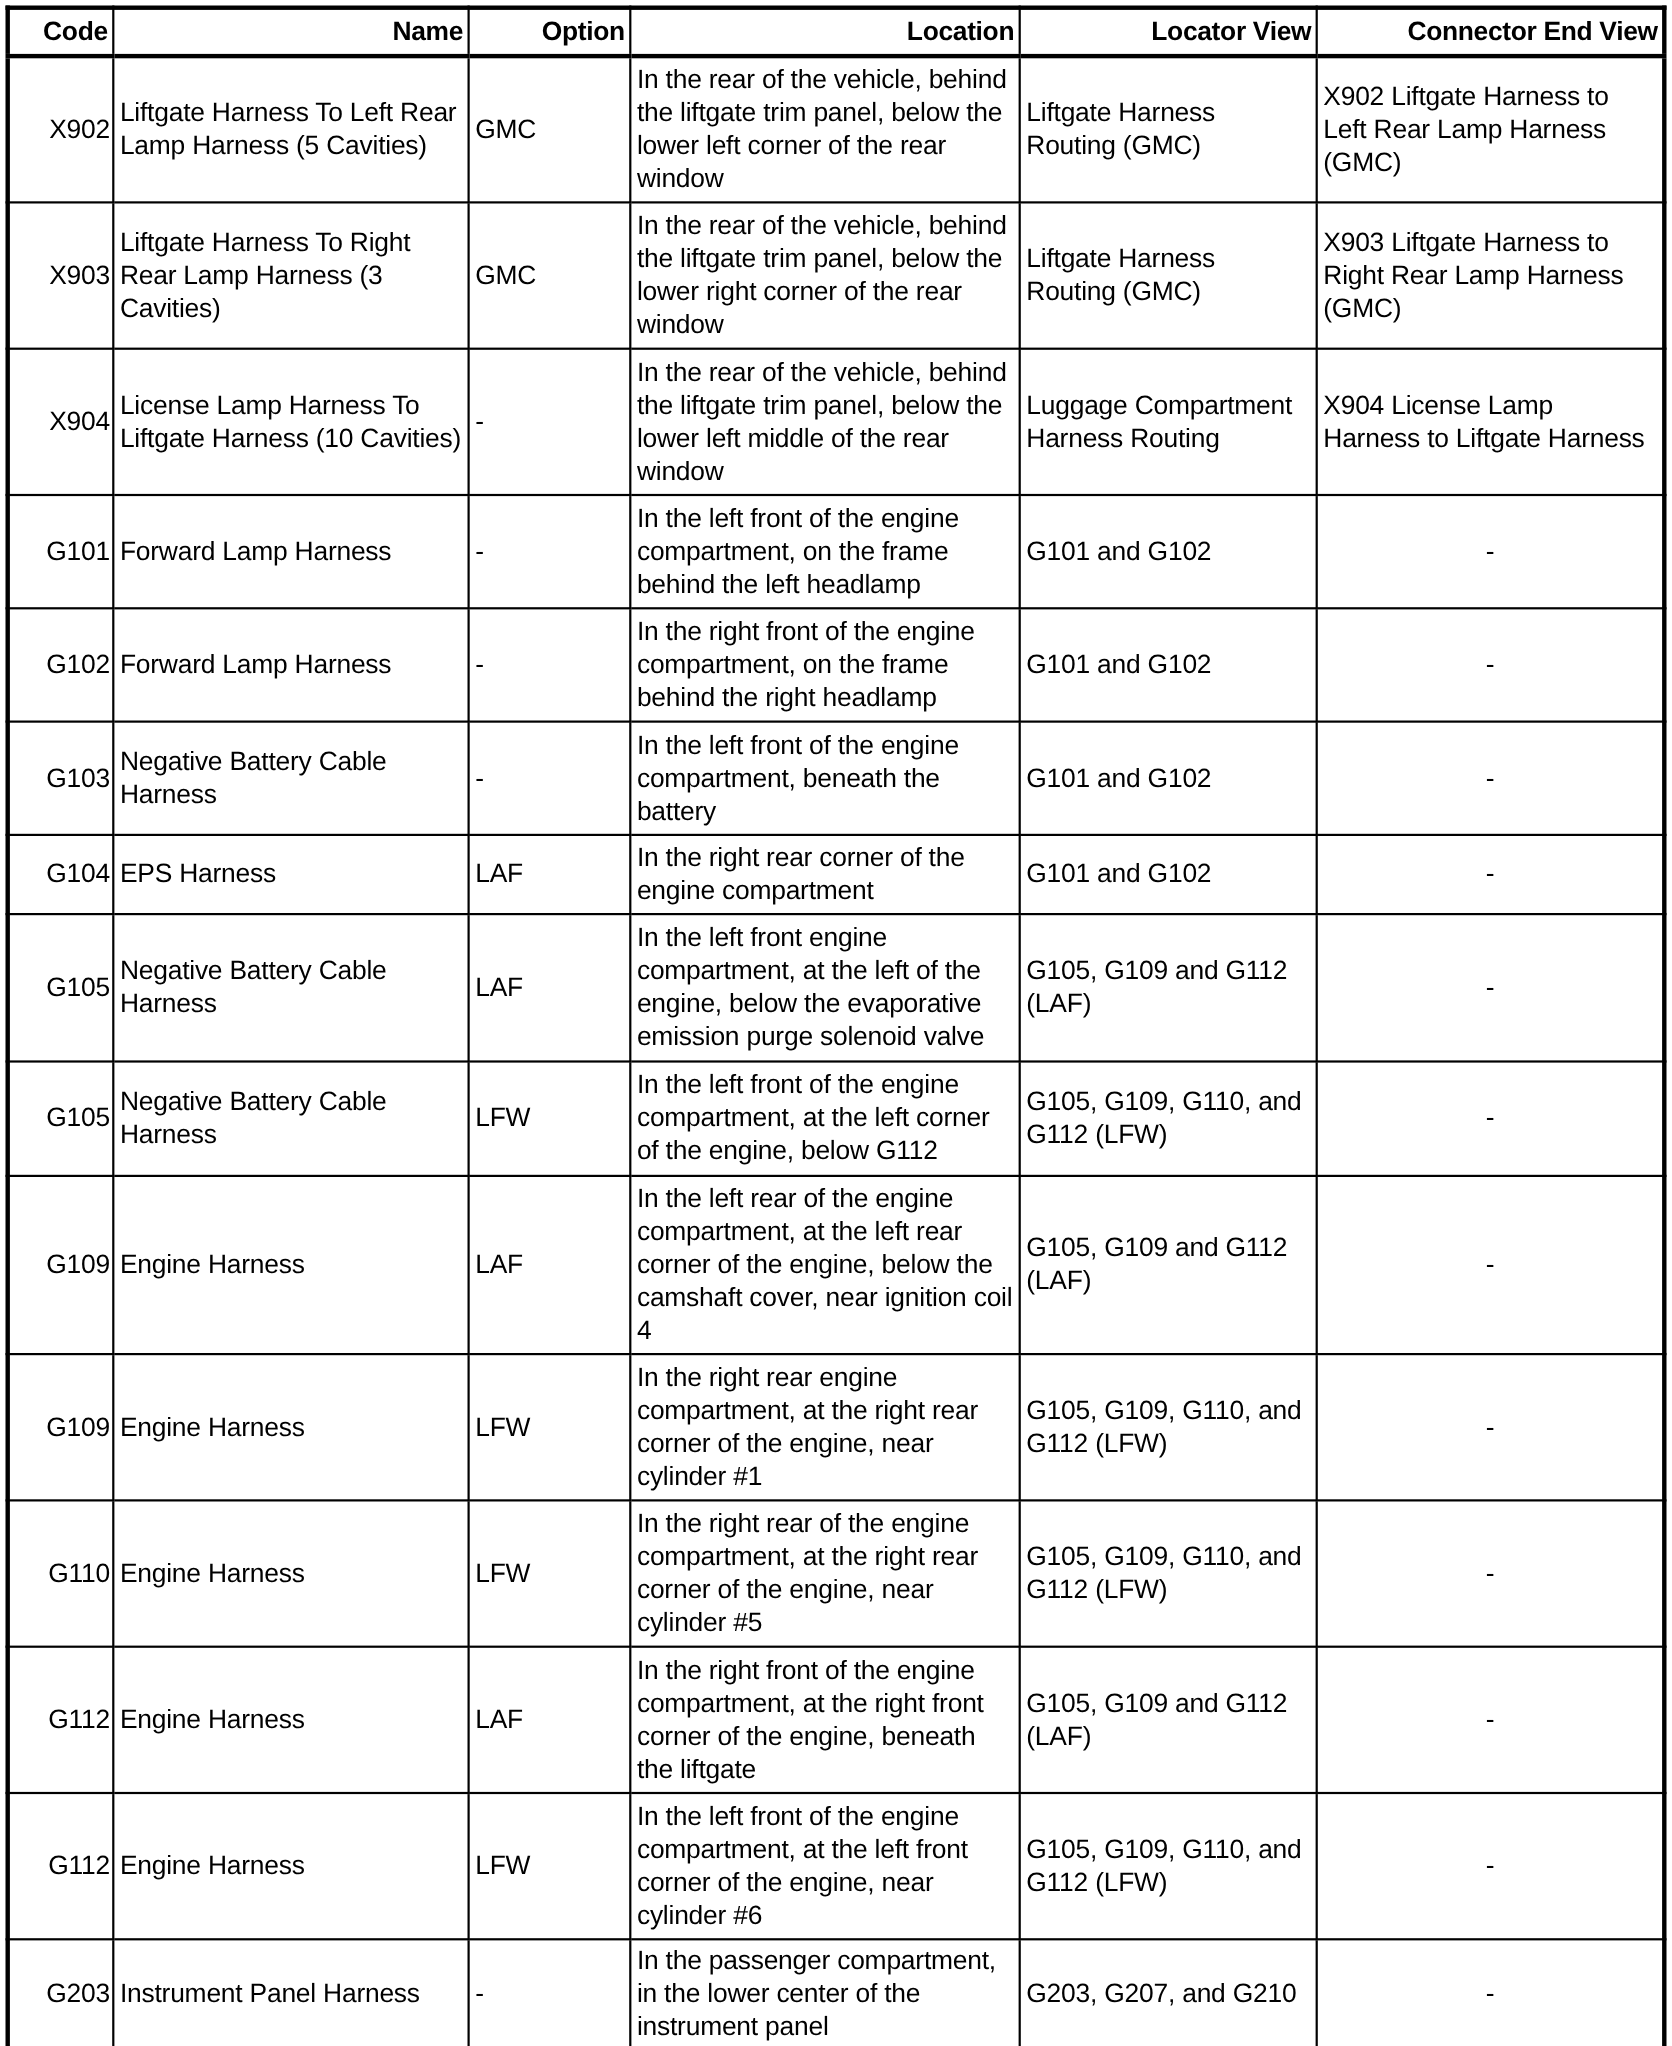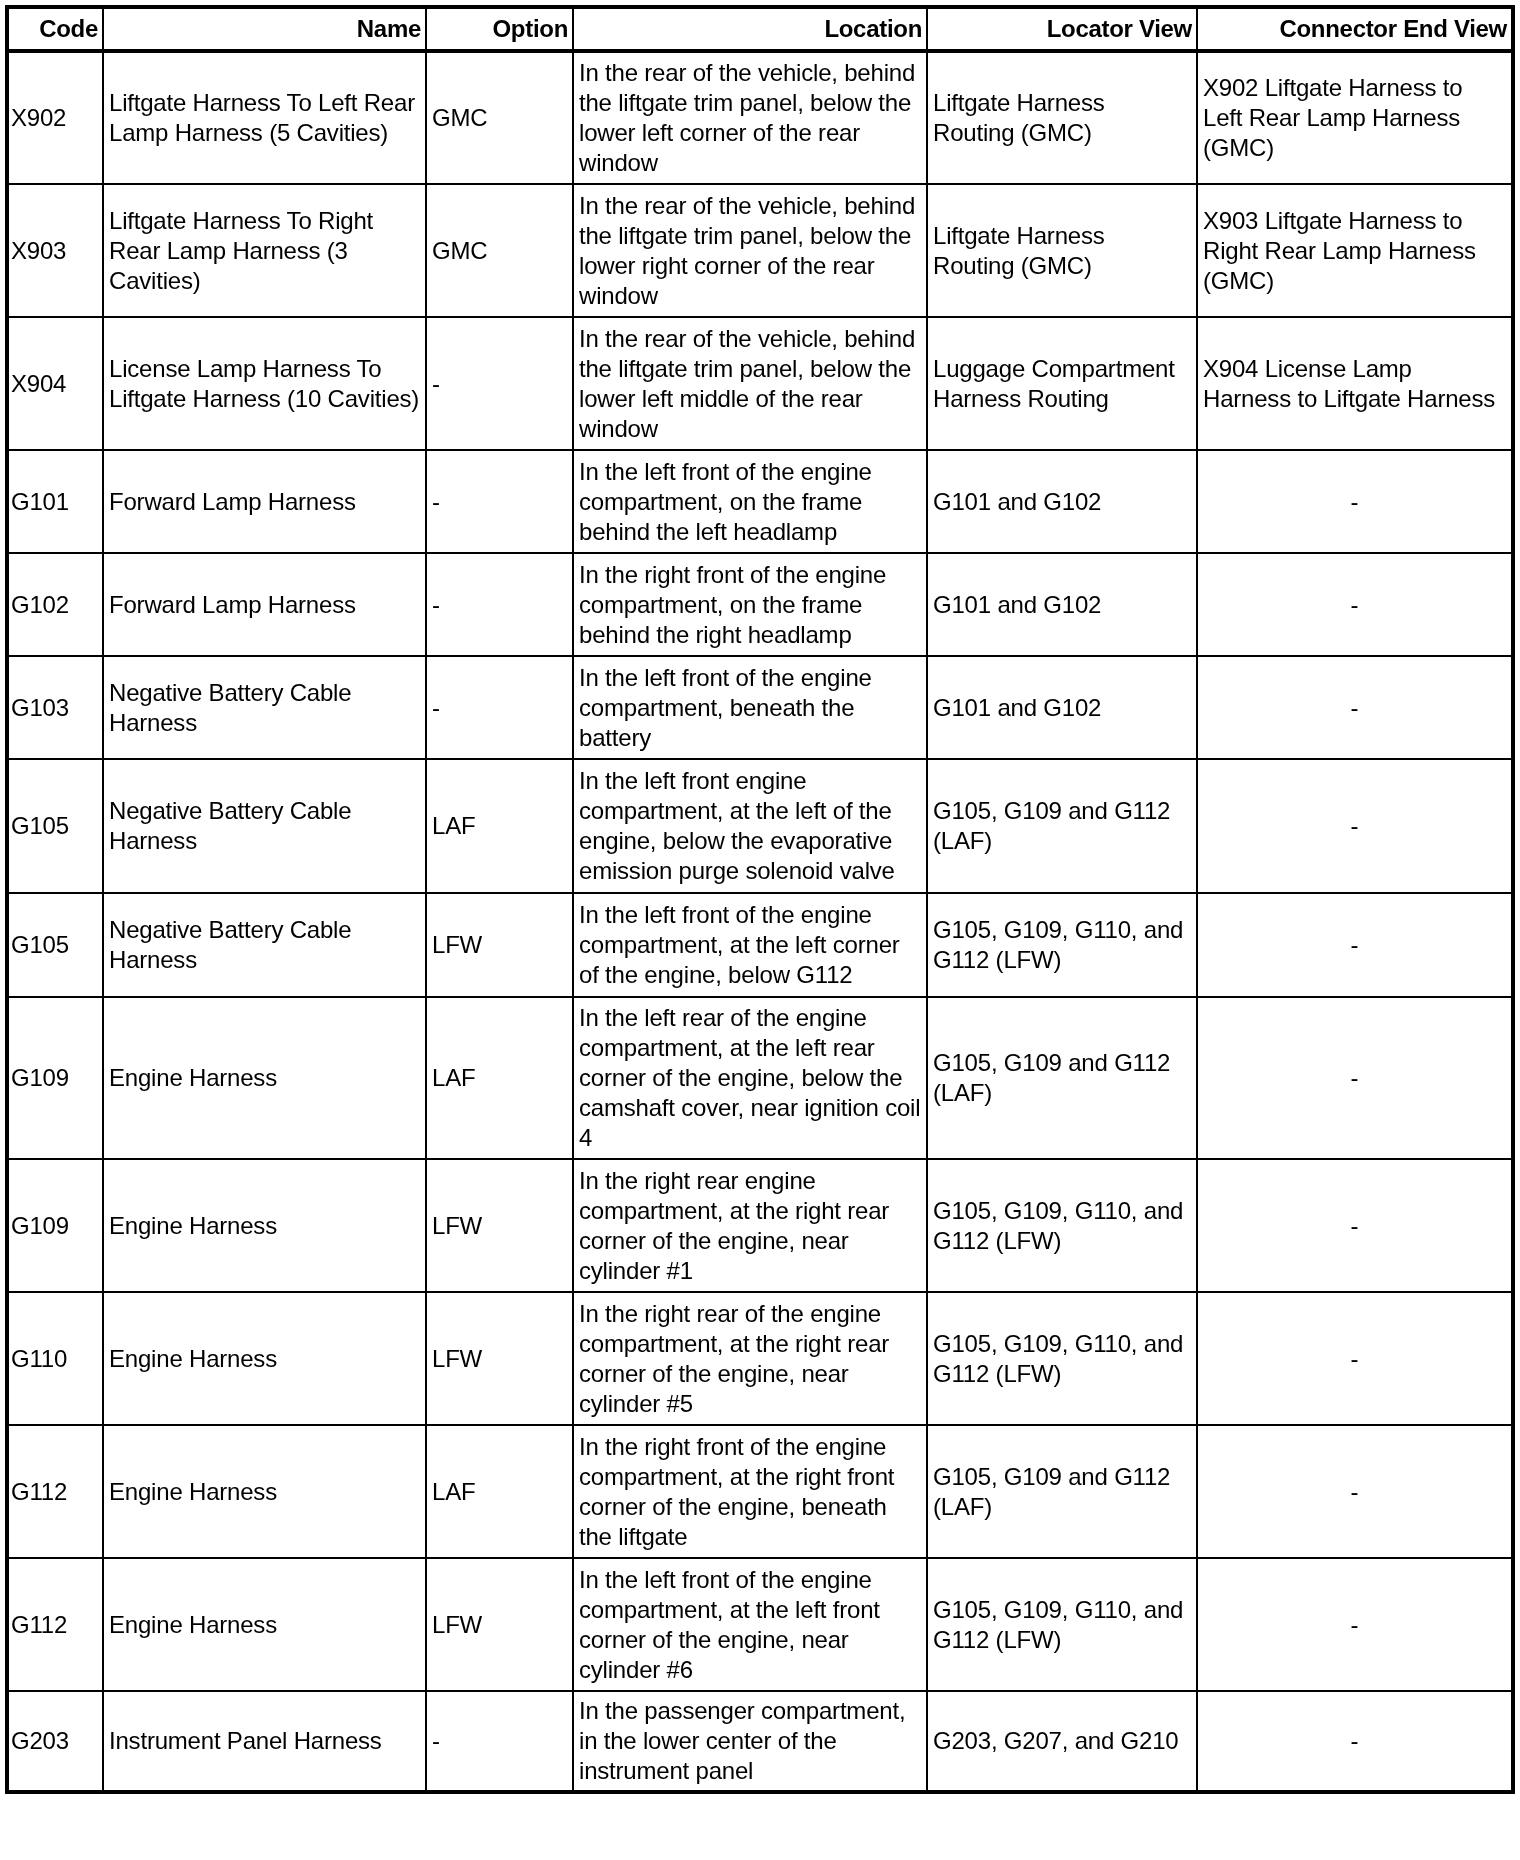--- a/index.html
+++ b/index.html
@@ -45,21 +45,21 @@
     }
     table.grid td {
       font-size: 24px;
       line-height: 30px;
       padding: 4px 5px 4px 5px;
       vertical-align: middle;
       border: 2px solid #000;
       letter-spacing: -0.2px;
       word-wrap: break-word;
     }
-    table.grid td.code { text-align: left; padding-left: 2px; padding-right: 2px; }
+    table.grid td.code { text-align: right; padding-left: 2px; padding-right: 2px; }
     table.grid td.option { text-align: left; }
     table.grid td.connector.dash { text-align: center; }
     table.grid td.option, table.grid th.option { border-left-width: 1px; border-right-width: 2px; }
   </style>
 </head>
 <body>
 
 <table class="grid">
   <colgroup>
     <col class="c-code">
@@ -121,20 +121,28 @@
       <td class="connector dash">-</td>
     </tr>
     <tr style="height:103px">
       <td class="code">G103</td>
       <td>Negative Battery Cable Harness</td>
       <td class="option">-</td>
       <td>In the left front of the engine compartment, beneath the battery</td>
       <td>G101 and G102</td>
       <td class="connector dash">-</td>
     </tr>
+    <tr style="height:72px">
+      <td class="code">G104</td>
+      <td>EPS Harness</td>
+      <td class="option">LAF</td>
+      <td>In the right rear corner of the engine compartment</td>
+      <td>G101 and G102</td>
+      <td class="connector dash">-</td>
+    </tr>
     <tr style="height:134px">
       <td class="code">G105</td>
       <td>Negative Battery Cable Harness</td>
       <td class="option">LAF</td>
       <td>In the left front engine compartment, at the left of the engine, below the evaporative emission purge solenoid valve</td>
       <td>G105, G109 and G112 (LAF)</td>
       <td class="connector dash">-</td>
     </tr>
     <tr style="height:104px">
       <td class="code">G105</td>

